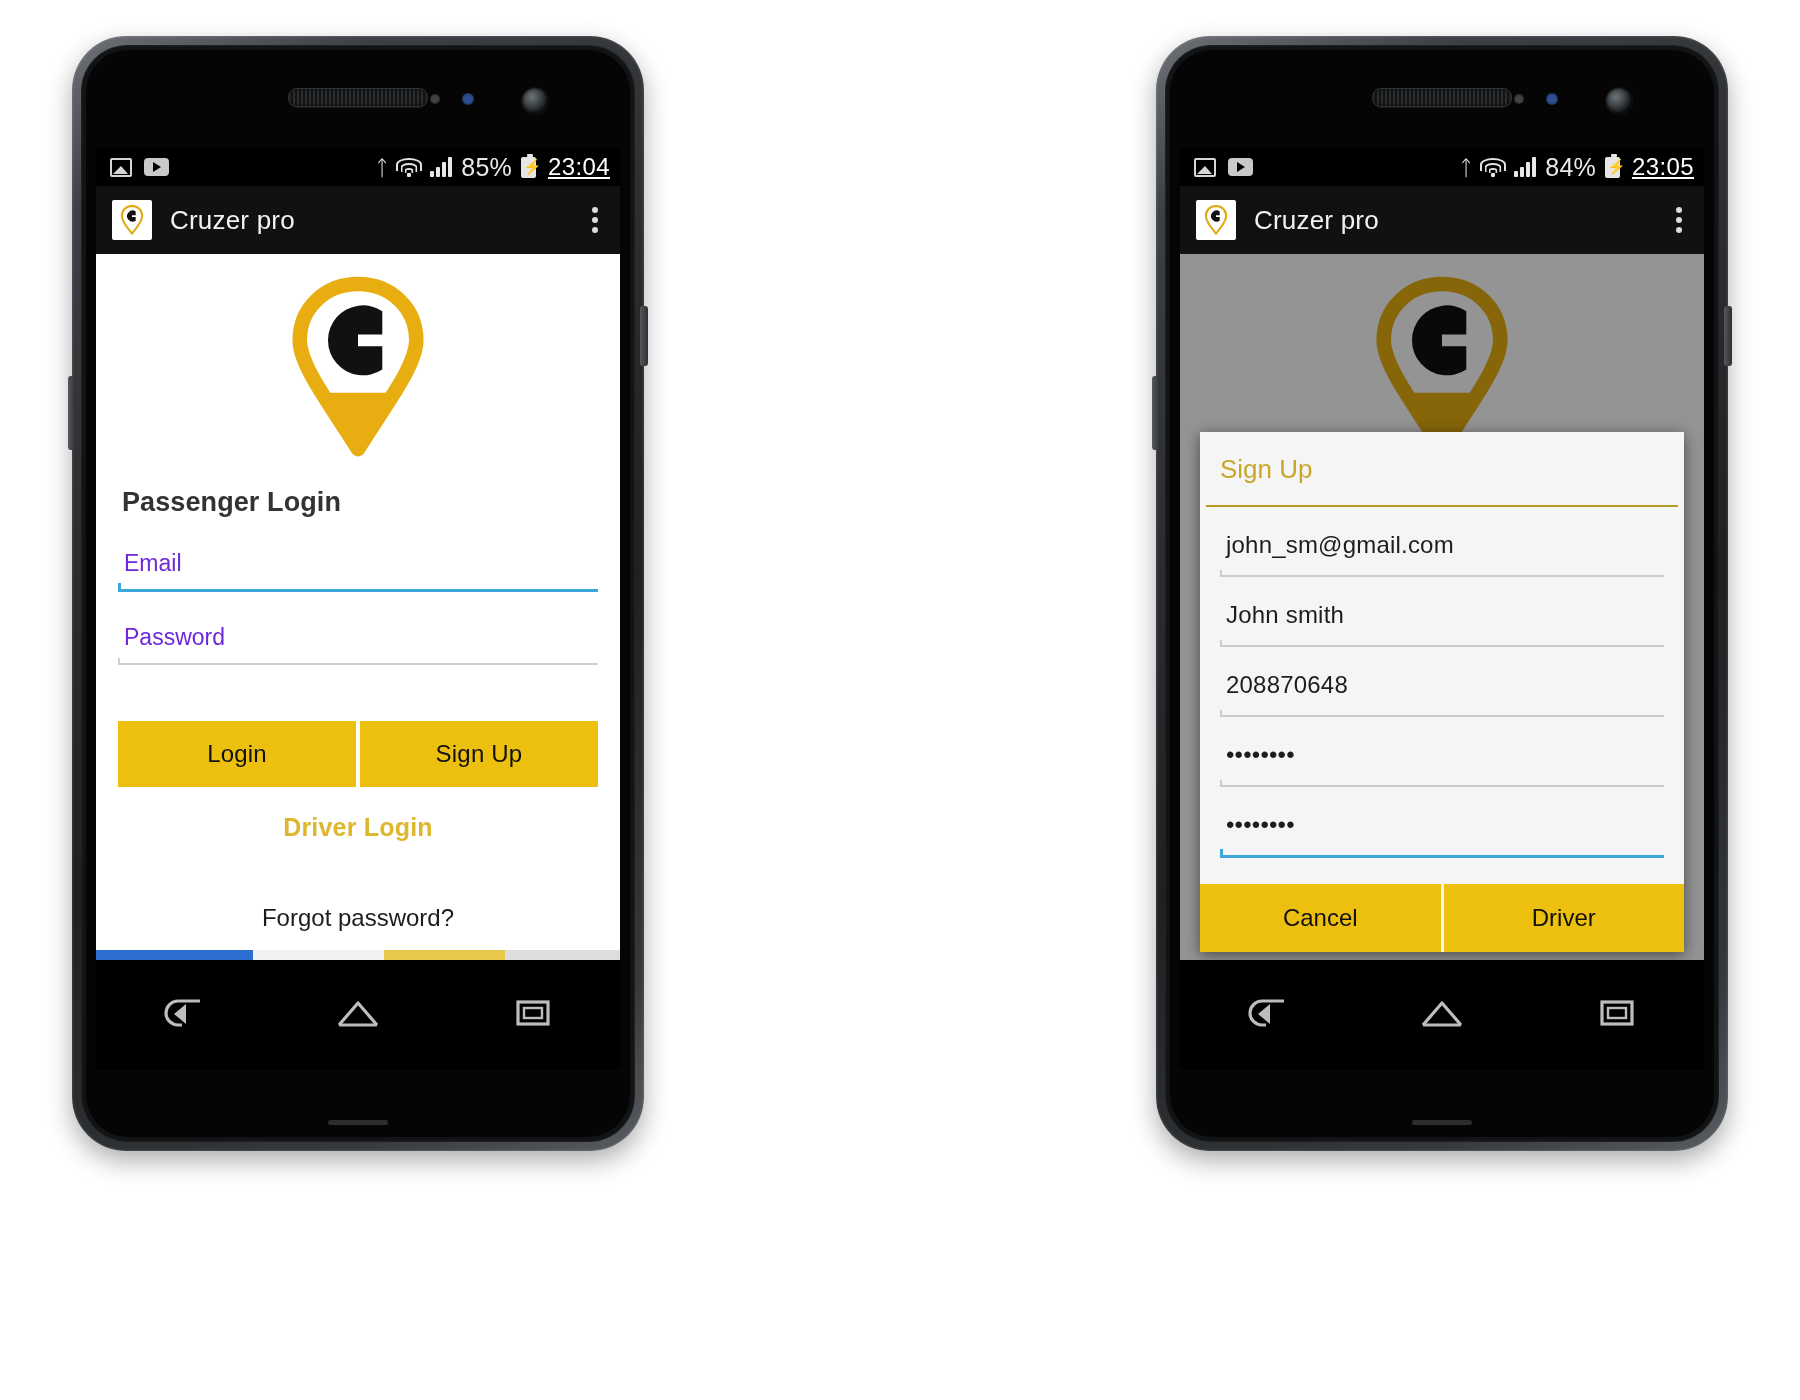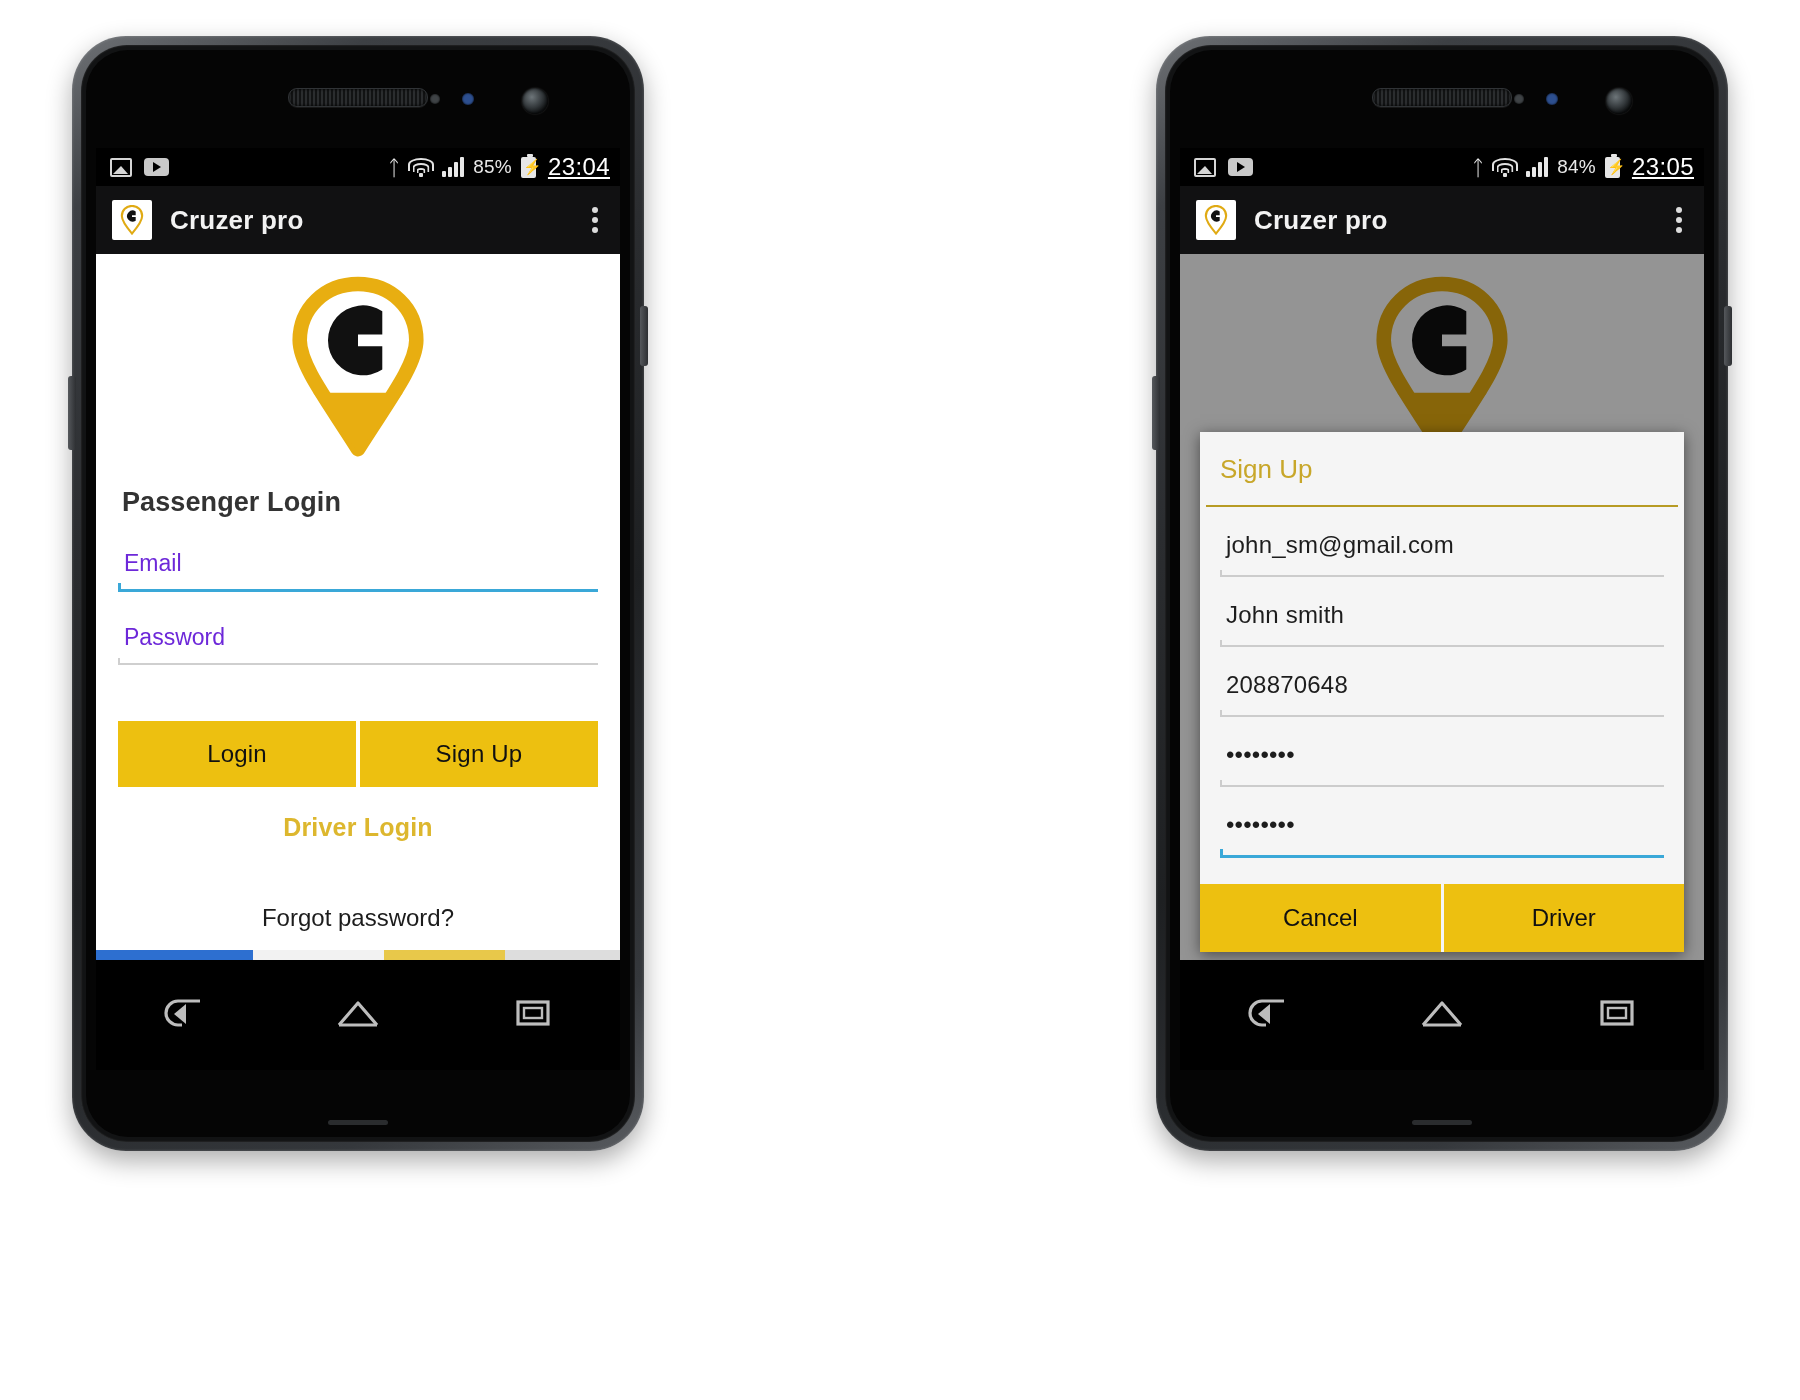--- a/index.html
+++ b/index.html
@@ -95,21 +95,21 @@
   .ic-wifi i.w1{width:22px;height:11px;top:0;}
   .ic-wifi i.w2{width:13px;height:7px;top:5px;}
   .ic-wifi i.w3{width:5px;height:3px;top:10px;}
   .ic-wifi b{position:absolute;left:50%;transform:translateX(-50%);bottom:0;width:4px;height:4px;background:#e2e2e2;border-radius:1px;}
   .ic-signal{display:flex;align-items:flex-end;gap:2px;height:20px;}
   .ic-signal span{width:4px;background:#e8e8e8;border-radius:1px;}
   .ic-signal span:nth-child(1){height:6px;}
   .ic-signal span:nth-child(2){height:10px;}
   .ic-signal span:nth-child(3){height:15px;}
   .ic-signal span:nth-child(4){height:20px;}
-  .sb-batt-pct{font-size:19px;letter-spacing:.2px;}
+  .sb-batt-pct{font-size:25px;letter-spacing:.2px;}
   .ic-batt{
     width:15px;height:21px;border:2px solid #e6e6e6;border-radius:2px;position:relative;box-sizing:border-box;
     background:#e6e6e6;
   }
   .ic-batt:before{content:"";position:absolute;left:4px;top:-5px;width:6px;height:3px;background:#e6e6e6;border-radius:1px;}
   .ic-batt:after{
     content:"\26A1";position:absolute;left:0;top:-2px;width:100%;text-align:center;
     font-size:15px;color:#000;line-height:19px;
   }
   .sb-time{font-size:24px;letter-spacing:.4px;margin-left:3px;color:#fff;text-decoration:underline;}
@@ -117,21 +117,21 @@
   
   .actionbar{
     height:68px;background:#111112;display:flex;align-items:center;
     padding:0 14px 0 16px;position:relative;
   }
   .app-icon{
     width:40px;height:40px;background:#fff;border-radius:2px;
     display:flex;align-items:center;justify-content:center;flex:none;
   }
   .app-icon svg{width:30px;height:30px;}
-  .app-title{color:#f2f2f2;font-size:26px;margin-left:18px;font-weight:700;letter-spacing:.2px;}
+  .app-title{color:#f2f2f2;font-size:26px;margin-left:18px;font-weight:400;letter-spacing:.2px;}
   .overflow{position:absolute;right:22px;display:flex;flex-direction:column;gap:4px;}
   .overflow i{width:6px;height:6px;background:#dcdcdc;border-radius:50%;display:block;}
 
   
   .appbody{position:relative;height:706px;background:#fff;}
   .logo-wrap{display:flex;justify-content:center;padding-top:22px;}
   .logo-wrap svg{width:136px;height:185px;}
   .section-title{
     font-size:27px;font-weight:bold;color:#333;
     margin:26px 0 0 26px;letter-spacing:.1px;

